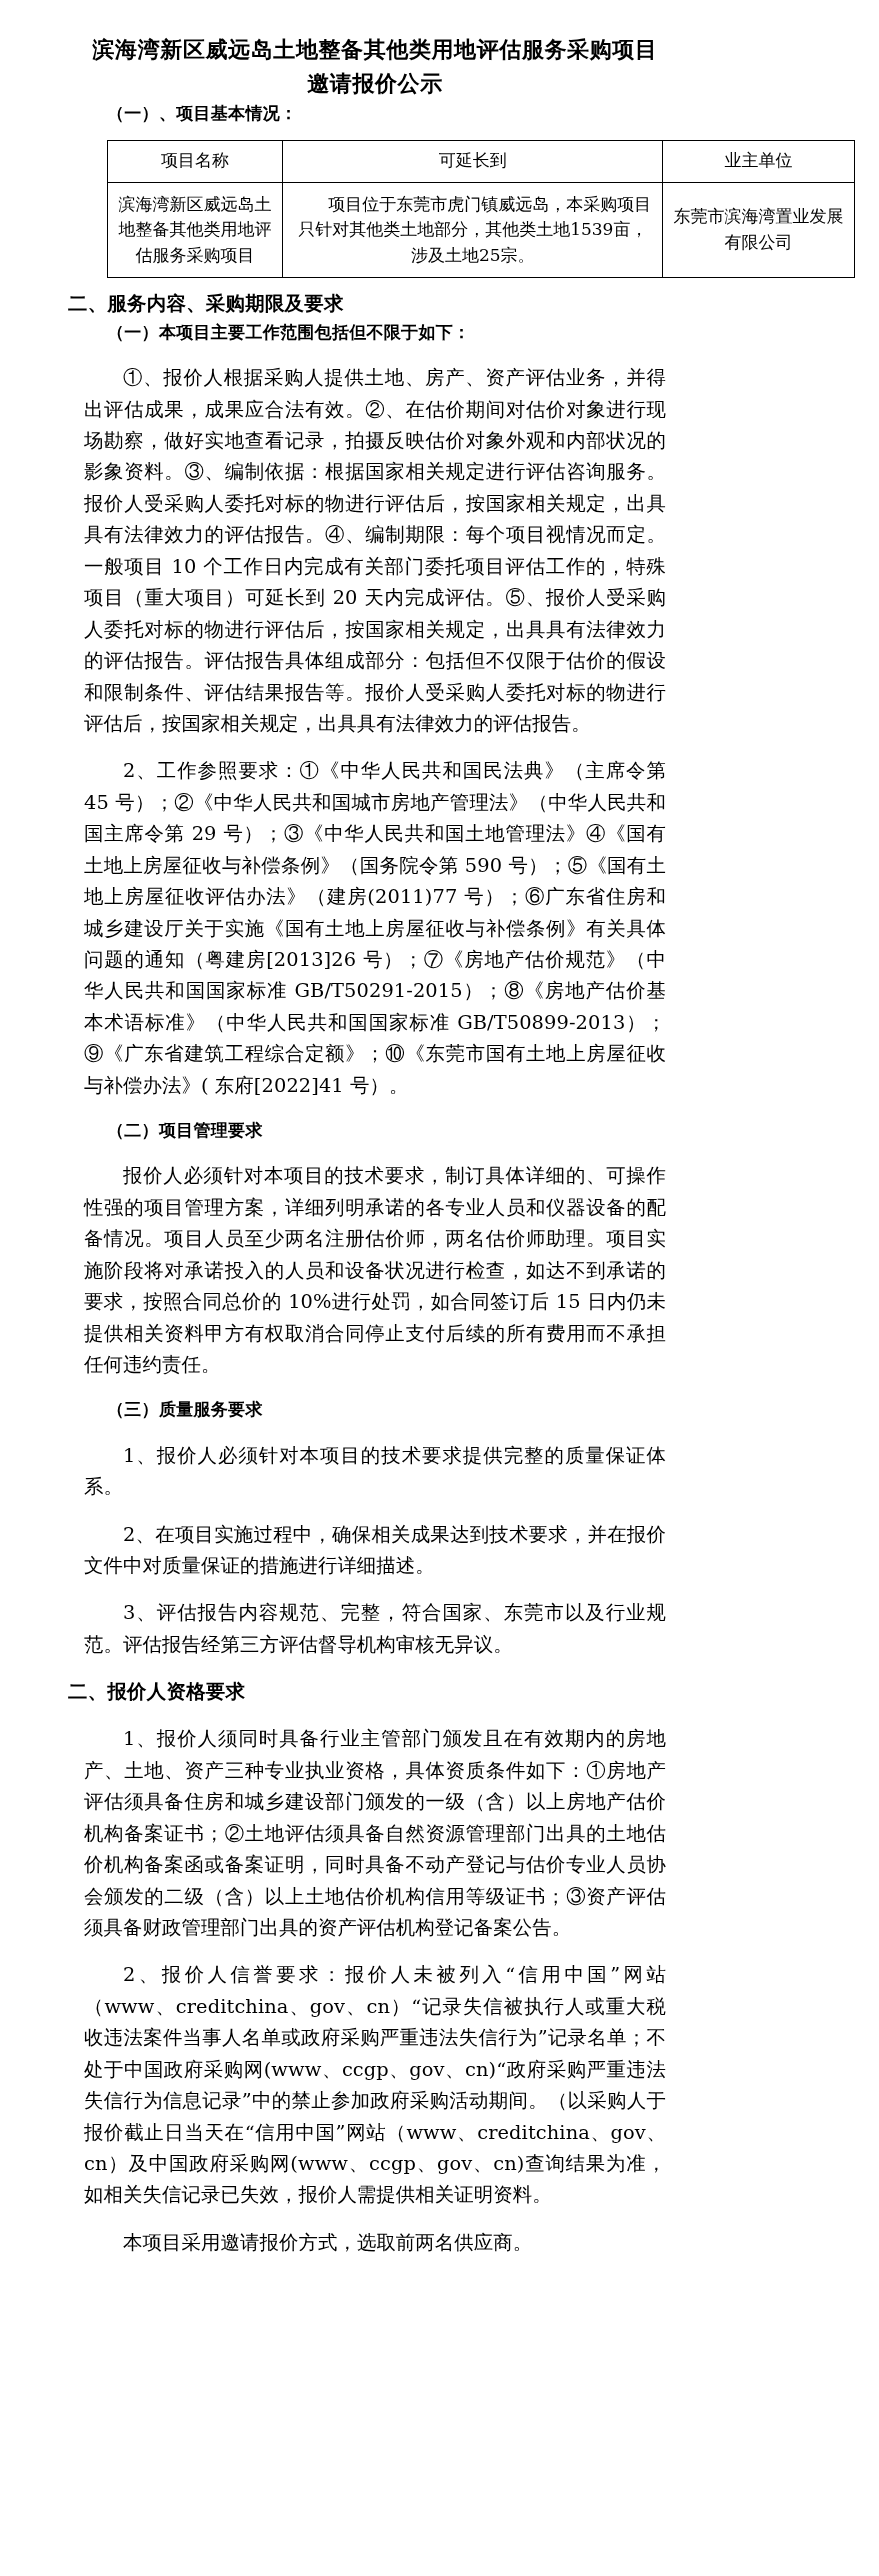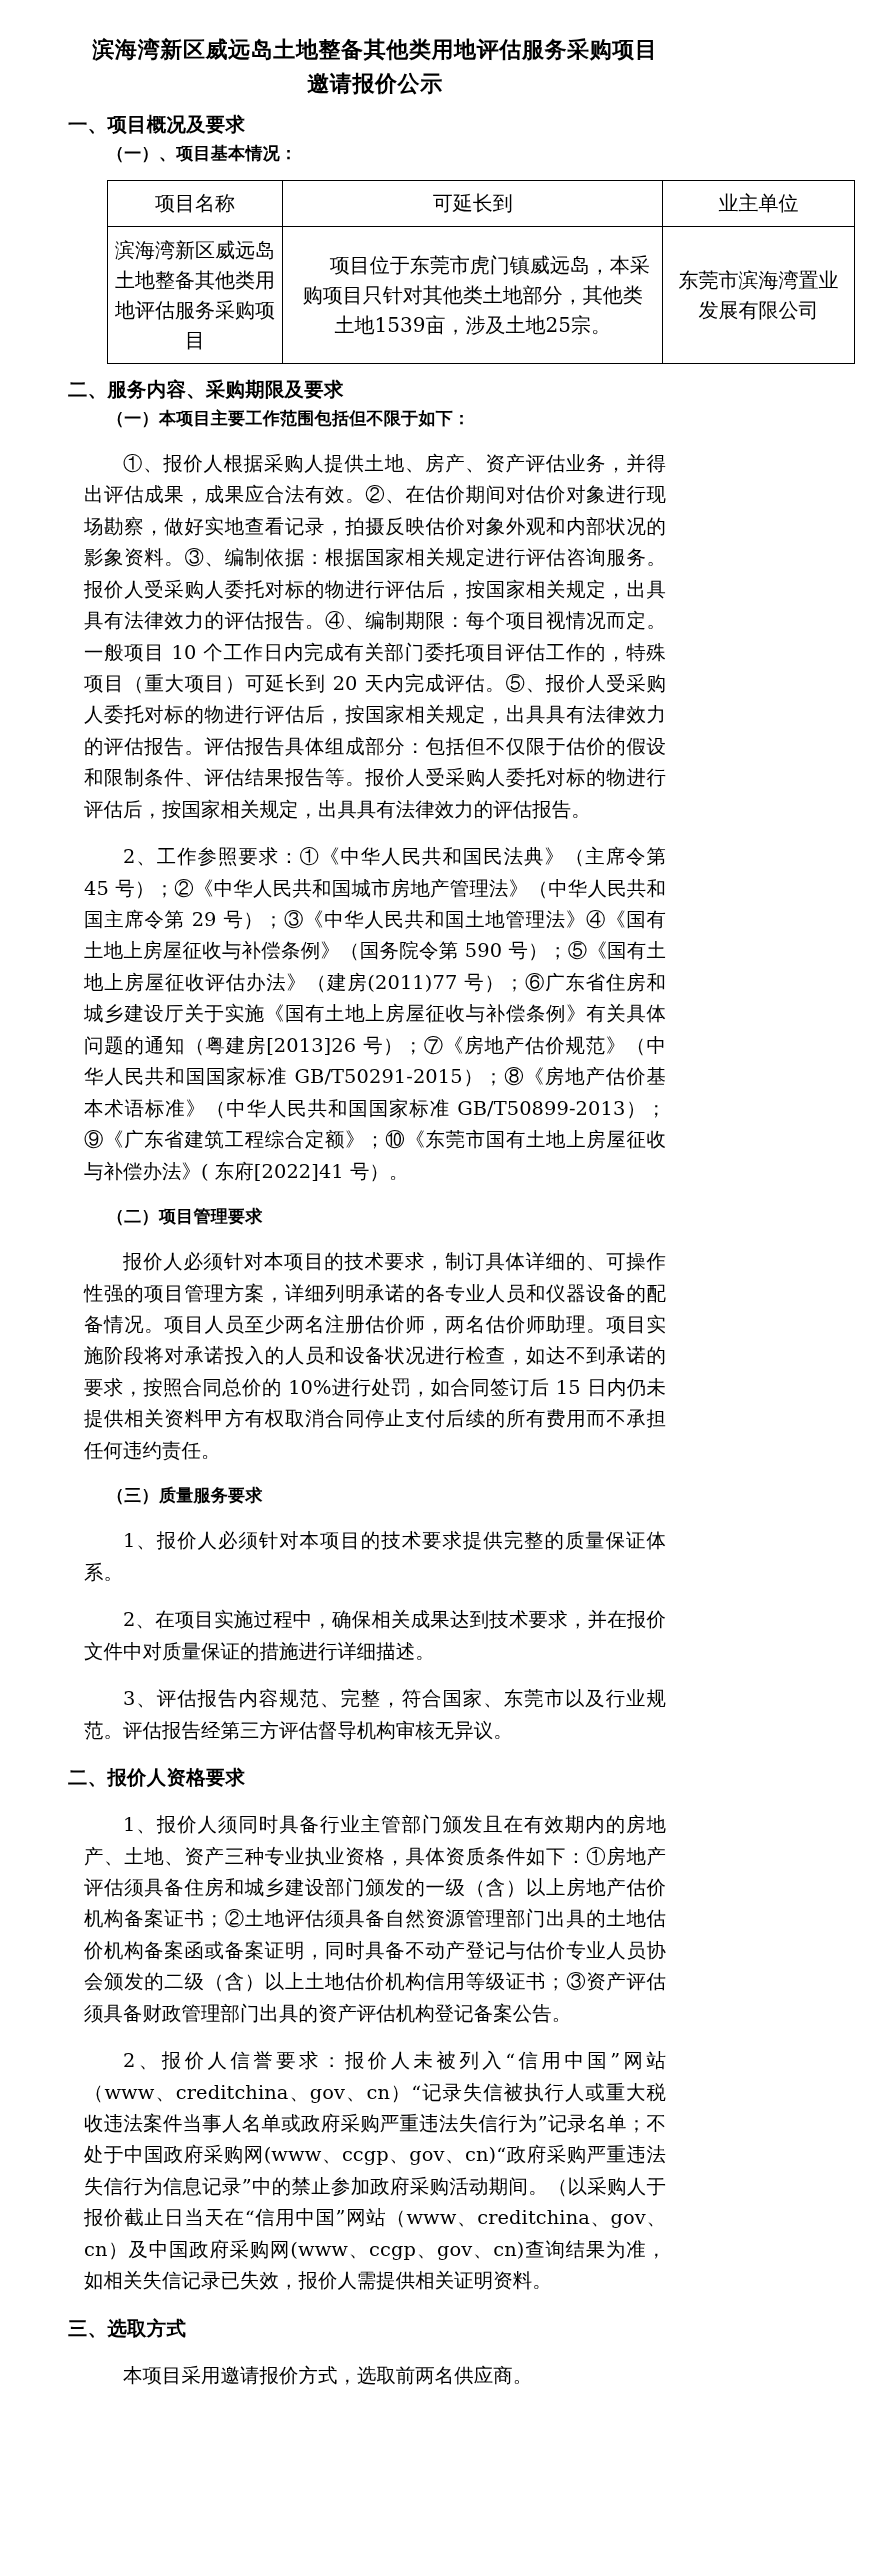--- a/index.html
+++ b/index.html
@@ -54,21 +54,21 @@
   .tbl-wrap {
     margin: 12.2px 0 10px 39px;
   }
   table.basic {
     border-collapse: collapse;
     width: 704px;
     table-layout: fixed;
   }
   table.basic td, table.basic th {
     border: 1.1px solid #000;
-    font-size: 20px;
+    font-size: 17px;
     padding: 7.8px 6.6px;
     text-align: center;
     vertical-align: middle;
     line-height: 1.5;
     font-weight: normal;
   }
   td.c1 { width: 161px; }
   td.c2 { width: 366px; }
   td.c3 { width: 177px; }
   td.body-cell {
@@ -90,21 +90,20 @@
 </head>
 <body>
 
 <div class="page">
 
   <div class="doc-title">
     <span>滨海湾新区威远岛土地整备其他类用地评估服务采购项目</span>
     <span class="line2">邀请报价公示</span>
   </div>
 
-  <div class="sec-head">一、项目概况及要求</div>
   <div class="sub-head">（一）、项目基本情况：</div>
 
   <div class="tbl-wrap">
     <table class="basic">
       <tbody>
           <tr class="hdr-row">
         <td class="c1">项目名称</td>
         <td class="c2">可延长到</td>
         <td class="c3">业主单位</td>
       </tr>
@@ -127,17 +126,16 @@
 
   <div class="sub-head">（三）质量服务要求</div>
   <p class="body">1、报价人必须针对本项目的技术要求提供完整的质量保证体系。</p>
   <p class="body">2、在项目实施过程中，确保相关成果达到技术要求，并在报价文件中对质量保证的措施进行详细描述。</p>
   <p class="body">3、评估报告内容规范、完整，符合国家、东莞市以及行业规范。评估报告经第三方评估督导机构审核无异议。</p>
 
   <div class="sec-head">二、报价人资格要求</div>
   <p class="body">1、报价人须同时具备行业主管部门颁发且在有效期内的房地产、土地、资产三种专业执业资格，具体资质条件如下：①房地产评估须具备住房和城乡建设部门颁发的一级（含）以上房地产估价机构备案证书；②土地评估须具备自然资源管理部门出具的土地估价机构备案函或备案证明，同时具备不动产登记与估价专业人员协会颁发的二级（含）以上土地估价机构信用等级证书；③资产评估须具备财政管理部门出具的资产评估机构登记备案公告。</p>
   <p class="body">2、报价人信誉要求：报价人未被列入“信用中国”网站（www、creditchina、gov、cn）“记录失信被执行人或重大税收违法案件当事人名单或政府采购严重违法失信行为”记录名单；不处于中国政府采购网(www、ccgp、gov、cn)“政府采购严重违法失信行为信息记录”中的禁止参加政府采购活动期间。（以采购人于报价截止日当天在“信用中国”网站（www、creditchina、gov、cn）及中国政府采购网(www、ccgp、gov、cn)查询结果为准，如相关失信记录已失效，报价人需提供相关证明资料。</p>
 
-  <div class="sec-head">三、选取方式</div>
   <p class="body">本项目采用邀请报价方式，选取前两名供应商。</p>
 
 </div>
 
 
 </body></html>

